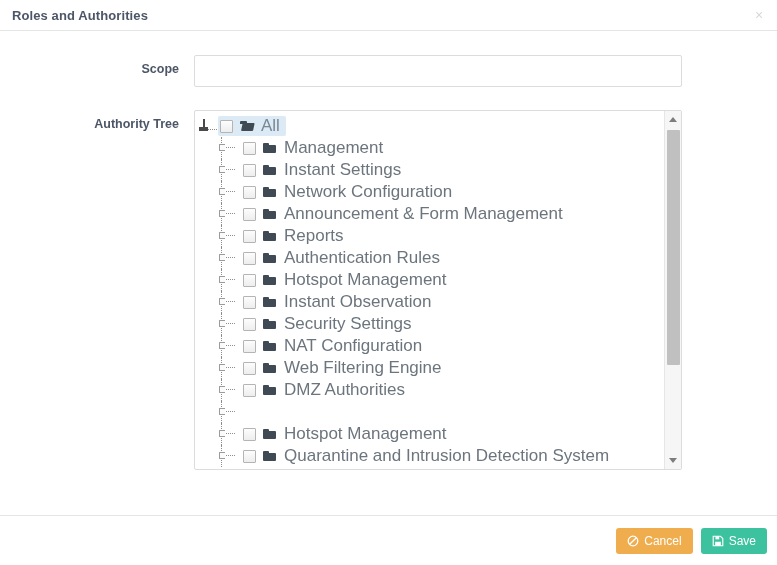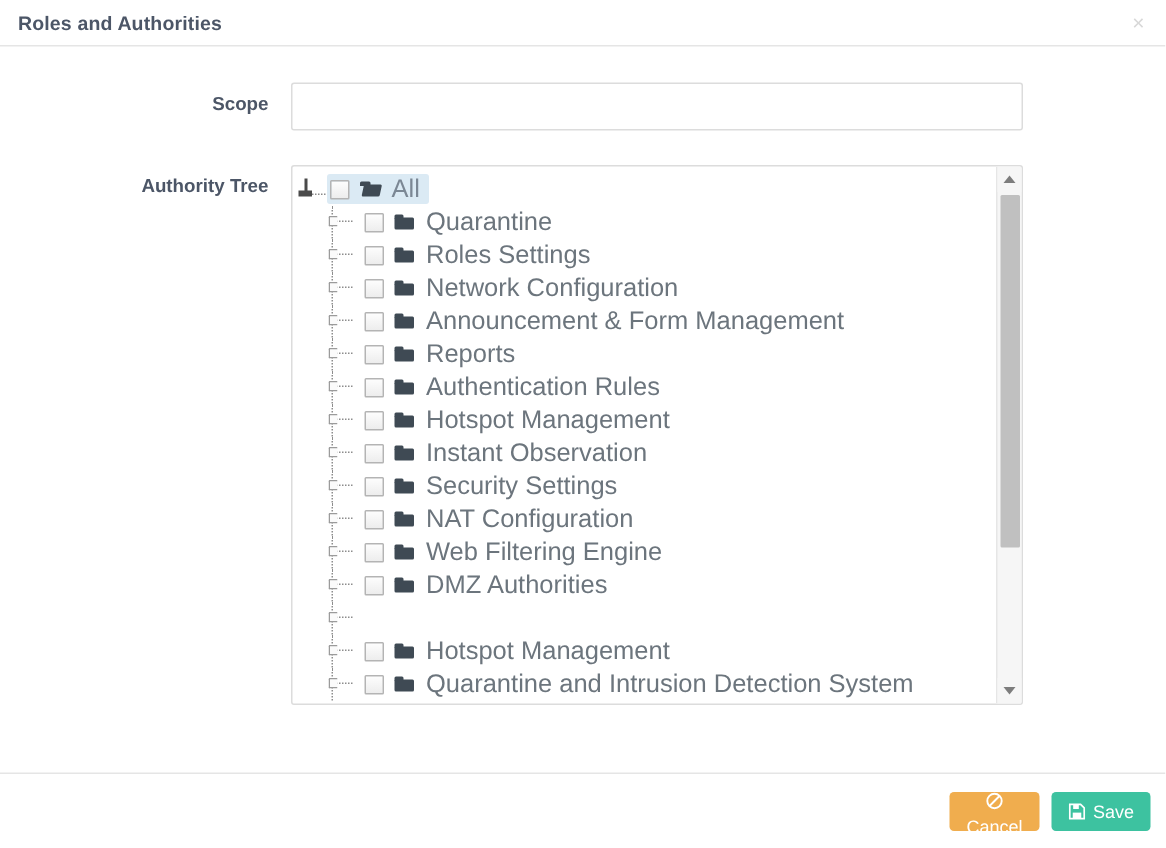--- a/index.html
+++ b/index.html
@@ -312,21 +312,21 @@
     height: 26px;
     padding: 0 11px;
     border: none;
     border-radius: 3px;
     font-size: 12px;
     color: #ffffff;
     cursor: pointer;
     font-family: "Liberation Sans", sans-serif;
     line-height: 1;
   }
-  .btn-cancel { background: #f0ad4e; flex-direction: column; }
+  .btn-cancel { background: #f0ad4e; }
   .btn-save   { background: #3dc2a0; }
 
   .btn svg { display: block; }
 </style>
 </head>
 <body>
 
 <div class="modal">
 
   <div class="modal-header">
@@ -370,36 +370,36 @@
                     <span class="vline"></span>
                     <span class="elbow"></span>
                     <span class="toggle"></span>
                   </span>
                   <span class="node-hit">
                     <span class="tree-checkbox"></span>
                     <span class="folder-icon">
                       <span class="tab"></span>
                       <span class="body"></span>
                     </span>
-                    <span class="node-label">Quarantine</span>
-                  </span>
-                </div>
-                <div class="tree-node child">
-                  <span class="child-connector">
-                    <span class="vline"></span>
-                    <span class="elbow"></span>
-                    <span class="toggle"></span>
-                  </span>
-                  <span class="node-hit">
-                    <span class="tree-checkbox"></span>
-                    <span class="folder-icon">
-                      <span class="tab"></span>
-                      <span class="body"></span>
-                    </span>
-                    <span class="node-label">Roles Settings</span>
+                    <span class="node-label">Management</span>
+                  </span>
+                </div>
+                <div class="tree-node child">
+                  <span class="child-connector">
+                    <span class="vline"></span>
+                    <span class="elbow"></span>
+                    <span class="toggle"></span>
+                  </span>
+                  <span class="node-hit">
+                    <span class="tree-checkbox"></span>
+                    <span class="folder-icon">
+                      <span class="tab"></span>
+                      <span class="body"></span>
+                    </span>
+                    <span class="node-label">Instant Settings</span>
                   </span>
                 </div>
                 <div class="tree-node child">
                   <span class="child-connector">
                     <span class="vline"></span>
                     <span class="elbow"></span>
                     <span class="toggle"></span>
                   </span>
                   <span class="node-hit">
                     <span class="tree-checkbox"></span>

